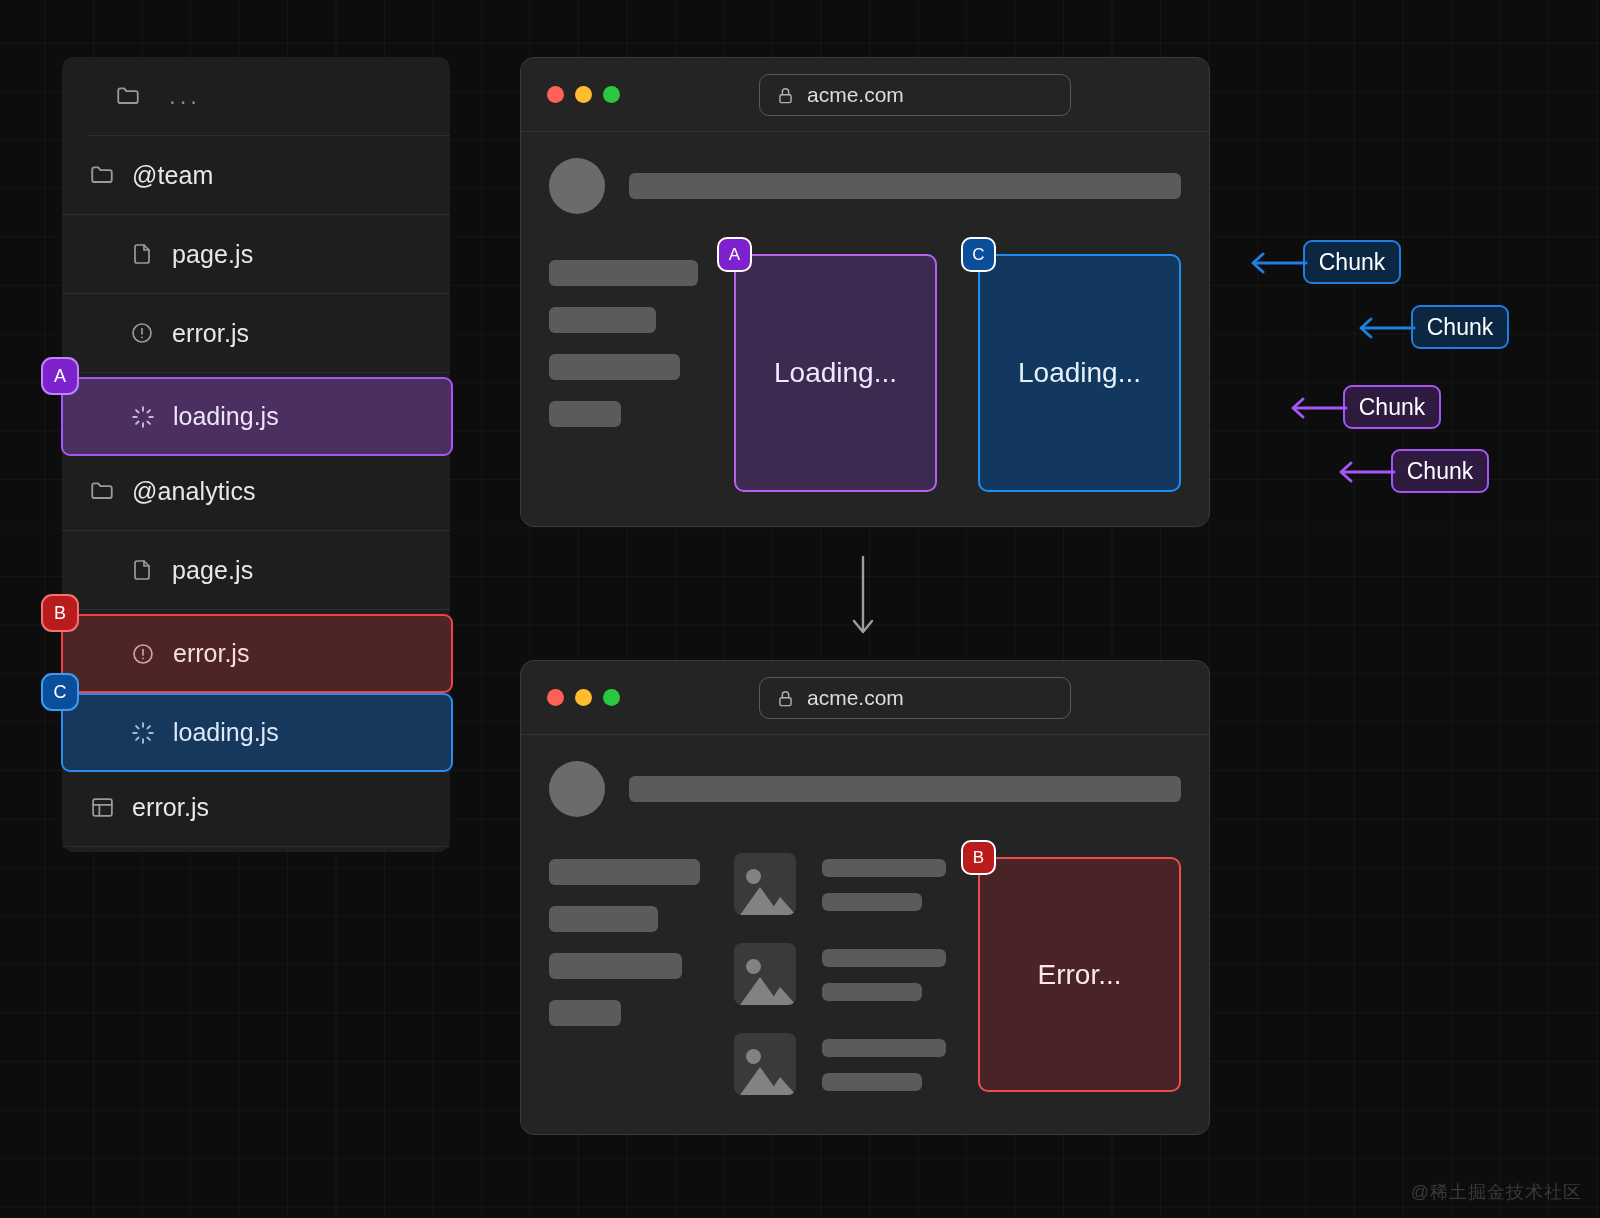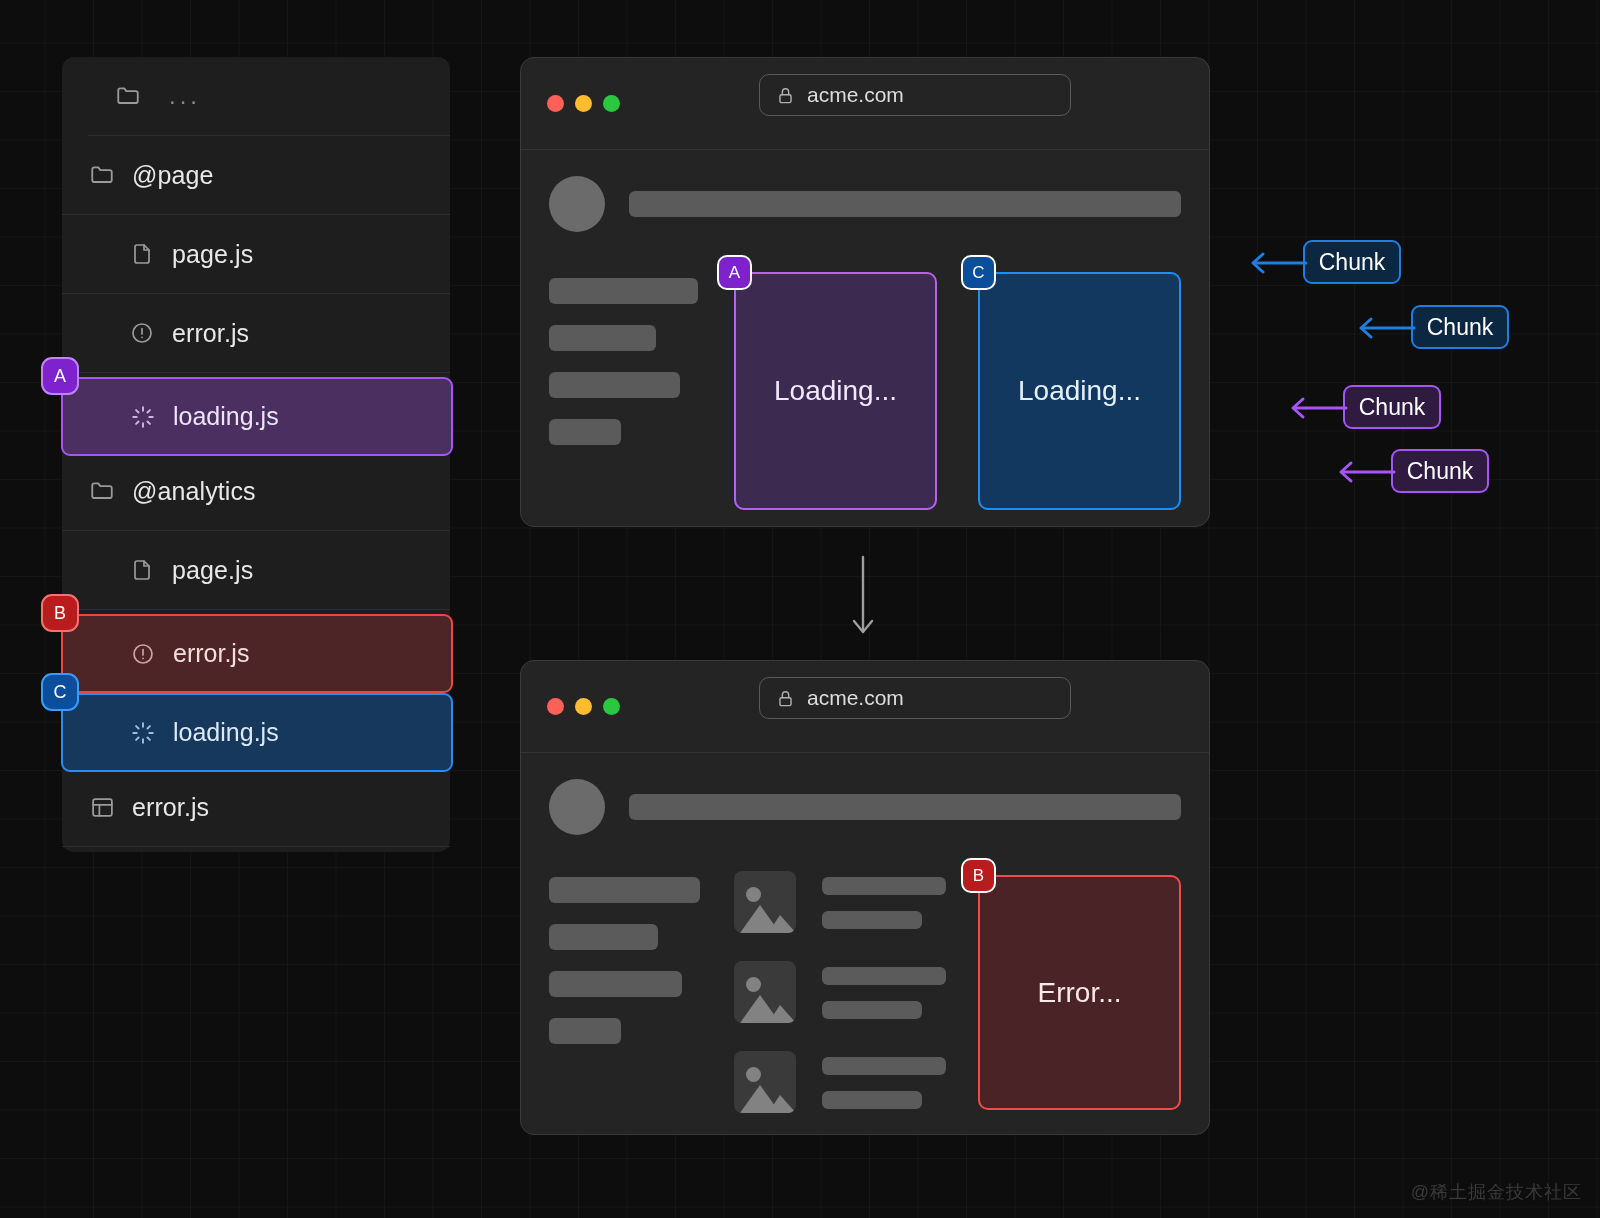--- a/index.html
+++ b/index.html
@@ -96,21 +96,21 @@
     position: absolute;
     background: #242424;
     border-radius: 14px;
     border: 1px solid #3a3a3a;
     overflow: visible;
   }
   #browser-top    { left: 520px; top: 57px;  width: 690px; height: 470px; }
   #browser-bottom { left: 520px; top: 660px; width: 690px; height: 475px; }
 
   .chrome-bar {
-    height: 92px;
+    height: 74px;
     display: flex; align-items: center;
     border-bottom: 1px solid #343434;
     position: relative;
   }
   .dots { display: flex; gap: 11px; margin-left: 26px; }
   .dot { width: 17px; height: 17px; border-radius: 50%; }
   .dot.red { background: #ff6058; }
   .dot.yellow { background: #febc2e; }
   .dot.green { background: #2ac840; }
 
@@ -216,21 +216,21 @@
       </span>
       <span class="ft-label">...</span>
     </div>
 
     <div class="ft-row">
       <span class="ft-ico">
         <svg width="26" height="26" viewBox="0 0 24 24" fill="none" stroke="currentColor" stroke-width="1.7" stroke-linecap="round" stroke-linejoin="round">
             <path d="M3 7a2 2 0 0 1 2-2h3.5l2 2.5H19a2 2 0 0 1 2 2v7a2 2 0 0 1-2 2H5a2 2 0 0 1-2-2z"></path>
           </svg>
       </span>
-      <span class="ft-label">@page</span>
+      <span class="ft-label">@team</span>
     </div>
 
     <div class="ft-row indent">
       <span class="ft-ico">
         <svg width="24" height="24" viewBox="0 0 24 24" fill="none" stroke="currentColor" stroke-width="1.7" stroke-linecap="round" stroke-linejoin="round">
             <path d="M14 3H7a2 2 0 0 0-2 2v14a2 2 0 0 0 2 2h10a2 2 0 0 0 2-2V8z"></path>
             <path d="M14 3v5h5"></path>
           </svg>
       </span>
       <span class="ft-label">page.js</span>

